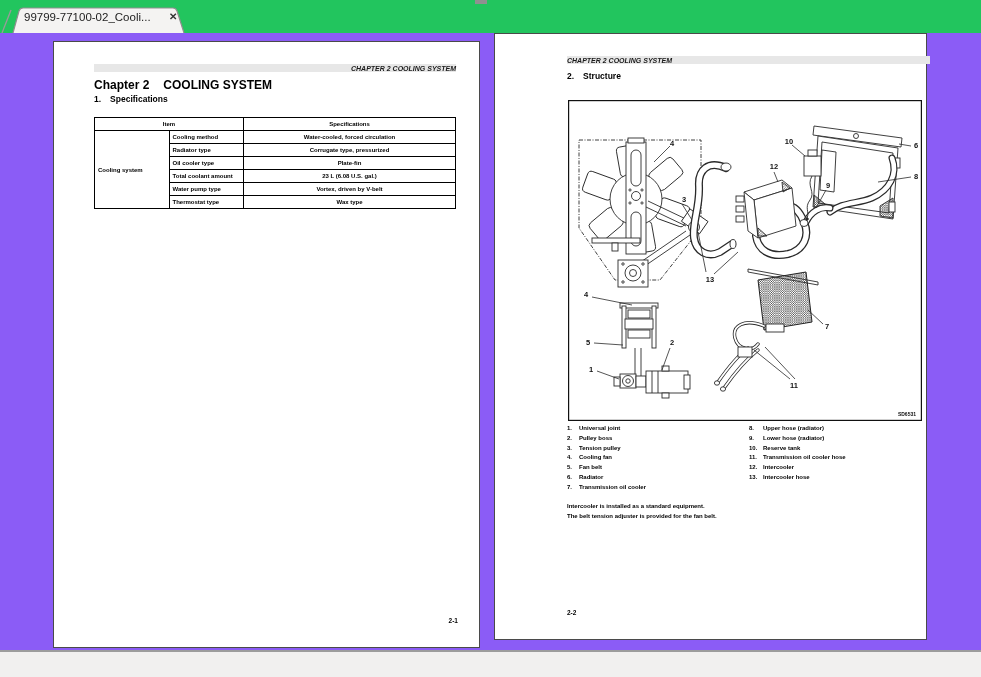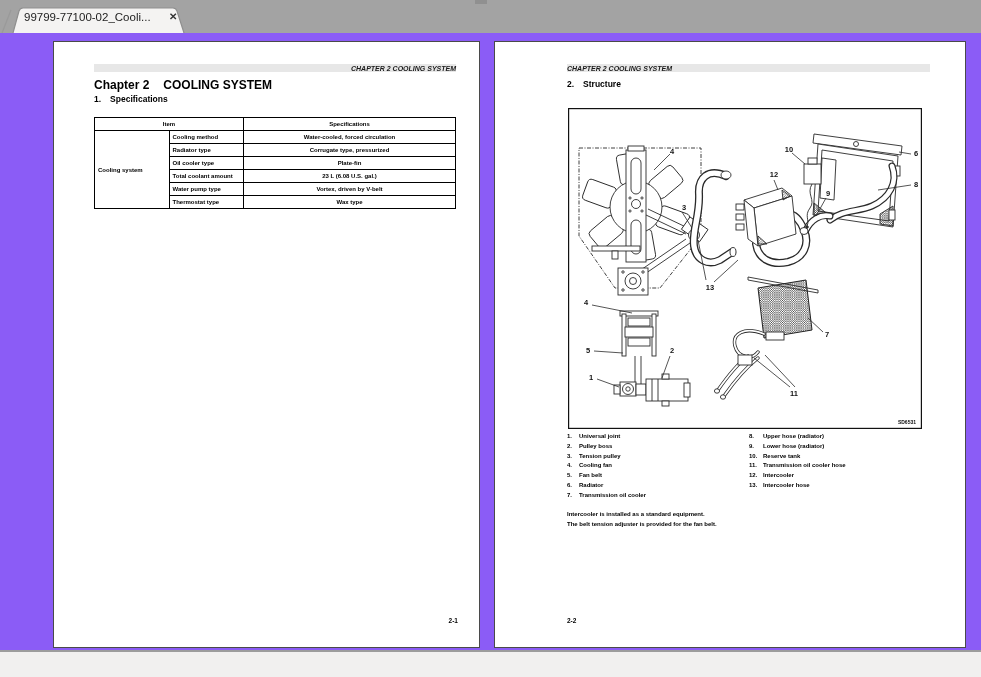--- a/index.html
+++ b/index.html
@@ -1,30 +1,30 @@
 <!DOCTYPE html>
 <html><head>
 <meta charset="utf-8">
 <style>
   * { box-sizing: border-box; margin: 0; padding: 0; }
   html,body { width:981px; height:677px; overflow:hidden;
     font-family:"Liberation Sans", sans-serif; background:#eceae9; }
   .abs { position:absolute; }
 
   
-  #tab-strip { left:0; top:0; width:981px; height:33px; background:#a3a3a3; }
+  #tab-strip { left:0; top:0; width:981px; height:33px; background:#22c55e; }
   #tab-title { left:24px; top:11px; font-size:11.5px; color:#222; }
   #tab-close { left:169px; top:11px; font-size:10px; font-weight:bold; color:#333; cursor:default; }
   #top-notch { left:475px; top:0; width:12px; height:4px; background:#909090; }
 
   
   #viewer { left:0; top:33px; width:981px; height:617px; background:#8b5cf6; }
   .page { position:absolute; background:#fff; border:1px solid #4a4a4a; }
   #page-left  { left:53px;  top:8px; width:427px; height:607px; }
-  #page-right { left:494px; top:8px; width:472px; height:607px; }
+  #page-right { left:494px; top:0; width:433px; height:607px; }
 
   .runhead-bar { position:absolute; height:8px; background:#e7e7e7; }
   .runhead-text { font-size:7px; font-style:italic; font-weight:bold; color:#1a1a1a;
      line-height:9px; white-space:nowrap; }
   .chap-h { font-weight:bold; font-size:12px; color:#000; white-space:nowrap; }
   .sec-h  { font-weight:bold; font-size:8.5px; color:#000; white-space:nowrap; }
   .gap-lg { display:inline-block; width:14px; }
   .gap-sm { display:inline-block; width:9px; }
   .pgnum { font-size:6.5px; font-weight:bold; color:#000; }
 

